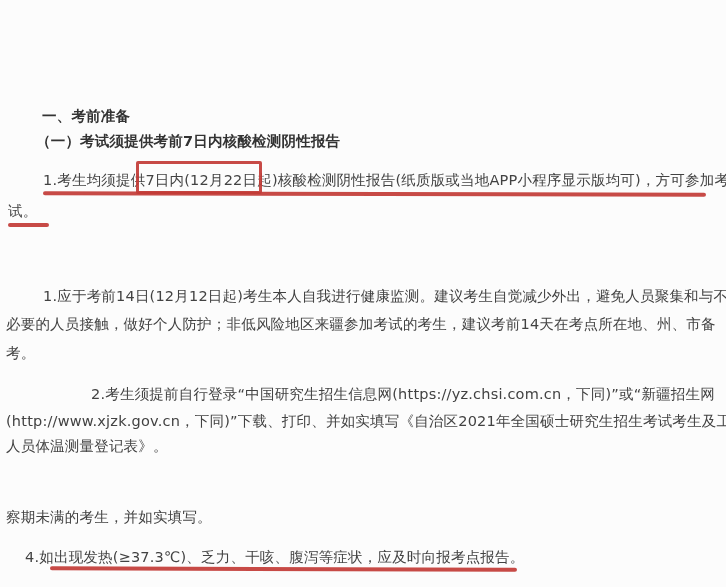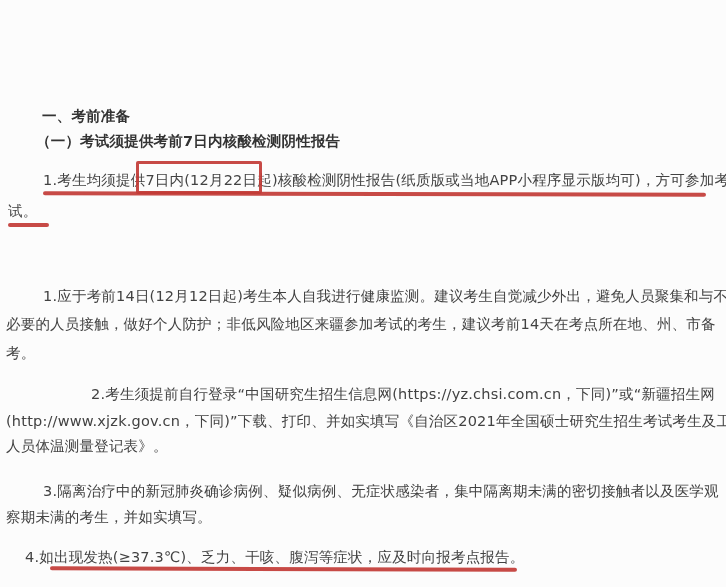--- a/index.html
+++ b/index.html
@@ -84,21 +84,20 @@
 
 
   <div class="txt pos-s2p1l1">1.应于考前14日(12月12日起)考生本人自我进行健康监测。建议考生自觉减少外出，避免人员聚集和与不</div>
   <div class="txt pos-s2p1l2">必要的人员接触，做好个人防护；非低风险地区来疆参加考试的考生，建议考前14天在考点所在地、州、市备</div>
   <div class="txt pos-s2p1l3">考。</div>
 
   <div class="txt pos-s2p2l1">2.考生须提前自行登录“中国研究生招生信息网(https://yz.chsi.com.cn，下同)”或“新疆招生网</div>
   <div class="txt pos-s2p2l2">(http://www.xjzk.gov.cn，下同)”下载、打印、并如实填写《自治区2021年全国硕士研究生招生考试考生及工作</div>
   <div class="txt pos-s2p2l3">人员体温测量登记表》。</div>
 
-  <div class="txt pos-s2p3l1">3.隔离治疗中的新冠肺炎确诊病例、疑似病例、无症状感染者，集中隔离期未满的密切接触者以及医学观</div>
   <div class="txt pos-s2p3l2">察期未满的考生，并如实填写。</div>
 
   <div class="txt pos-s2p4l1">4.如出现发热(≥37.3℃)、乏力、干咳、腹泻等症状，应及时向报考点报告。</div>
 
   <div class="hl-box pos-box"></div>
   <div class="mark underline pos-ul1"></div>
   <div class="mark underline pos-ul2"></div>
   <div class="mark underline pos-ul3"></div>
 
 </div>

